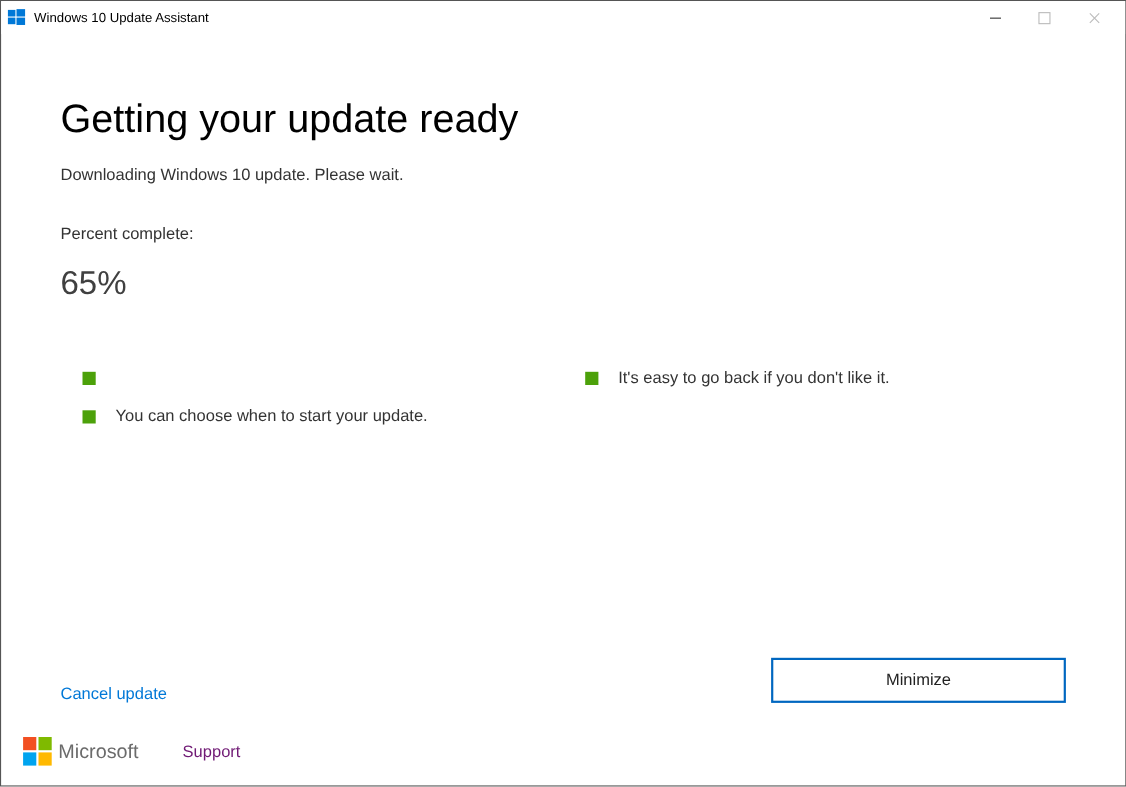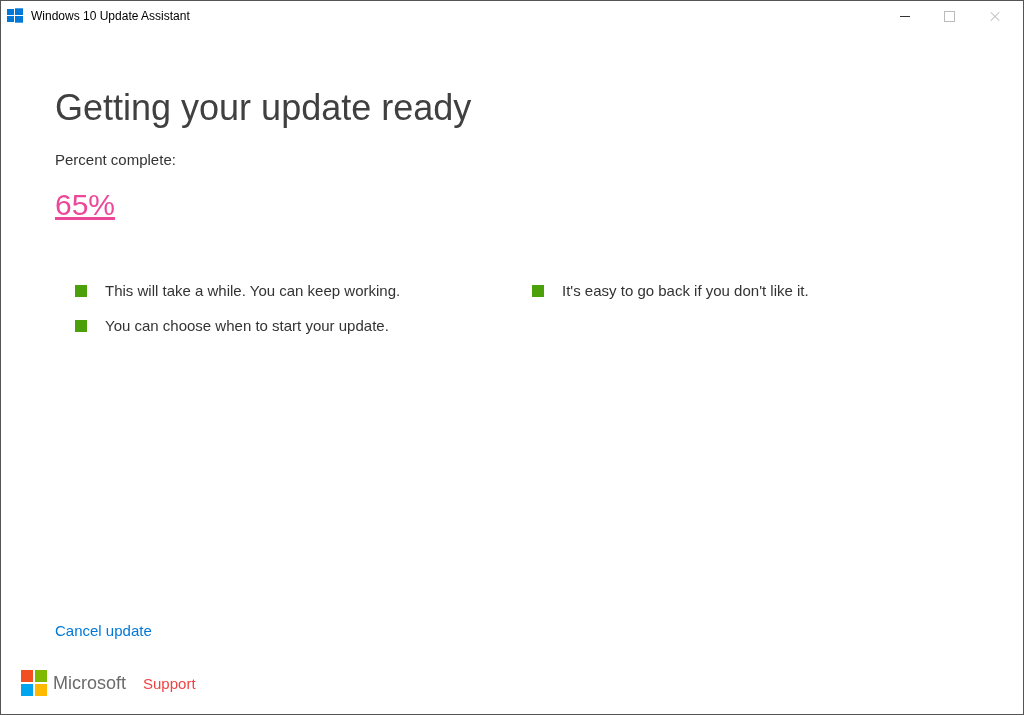--- a/index.html
+++ b/index.html
@@ -75,39 +75,38 @@
     }
     .win-btn.close::before { transform: rotate(45deg); }
     .win-btn.close::after { transform: rotate(-45deg); }
 
     .content {
       padding: 56px 54px 0 54px;
     }
     .page-title {
       font-size: 36px;
       font-weight: 400;
-      color: #404040;
+      color: #000000;
       margin-bottom: 22px;
     }
     .subtitle {
       font-size: 15px;
       color: #333;
       margin-bottom: 36px;
     }
     .percent-label {
       font-size: 15px;
       color: #333;
       margin-bottom: 20px;
     }
     .percent-value {
       font-size: 30px;
       font-weight: 400;
-      color: #ec4899;
+      color: #404040;
       margin-bottom: 60px;
-      text-decoration: underline;
     }
     .bullets {
       display: grid;
       grid-template-columns: 1fr 1fr;
       column-gap: 20px;
       row-gap: 18px;
       padding-left: 20px;
     }
     .bullet {
       display: flex;
@@ -149,21 +148,21 @@
       cursor: pointer;
     }
 
     .footer {
       position: absolute;
       bottom: 18px;
       left: 20px;
       right: 20px;
       display: flex;
       align-items: center;
-      gap: 17px;
+      gap: 40px;
       text-align: center;
     }
     .ms-logo {
       display: flex;
       align-items: center;
       gap: 6px;
       color: #6b6b6b;
       font-size: 18px;
     }
     .ms-squares {
@@ -171,21 +170,21 @@
       grid-template-columns: 12px 12px;
       grid-template-rows: 12px 12px;
       gap: 2px;
     }
     .sq { width: 12px; height: 12px; }
     .sq.r { background: #f25022; }
     .sq.g { background: #7fba00; }
     .sq.b { background: #00a4ef; }
     .sq.y { background: #ffb900; }
     .support-link {
-      color: #ef4444;
+      color: #701a75;
       font-size: 15px;
       cursor: pointer;
     }
   </style>
 </head>
 <body>
 
 <div class="titlebar">
   <span class="title-icon">
     <svg viewBox="0 0 16 16" width="16" height="16">
@@ -198,41 +197,42 @@
   <span class="title-text">Windows 10 Update Assistant</span>
   <div class="win-controls">
     <div class="win-btn minimize"></div>
     <div class="win-btn maximize"></div>
     <div class="win-btn close"></div>
   </div>
 </div>
 
 <div class="content">
   <h1 class="page-title">Getting your update ready</h1>
+  <div class="subtitle">Downloading Windows 10 update. Please wait.</div>
   <div class="percent-label">Percent complete:</div>
   <div class="percent-value">65%</div>
 
   <div class="bullets">
     <div class="bullet">
       <span class="bullet-icon"></span>
-      <span>This will take a while. You can keep working.</span>
     </div>
     <div class="bullet">
       <span class="bullet-icon"></span>
       <span>It's easy to go back if you don't like it.</span>
     </div>
     <div class="bullet">
       <span class="bullet-icon"></span>
       <span>You can choose when to start your update.</span>
     </div>
   </div>
 </div>
 
 <div class="action-row">
   <span class="cancel-link">Cancel update</span>
+  <button class="minimize-button">Minimize</button>
 </div>
 
 <div class="footer">
   <div class="ms-logo">
     <span class="ms-squares">
       <span class="sq r"></span>
         <span class="sq g"></span>
       <span class="sq b"></span>
         <span class="sq y"></span>
     </span>

